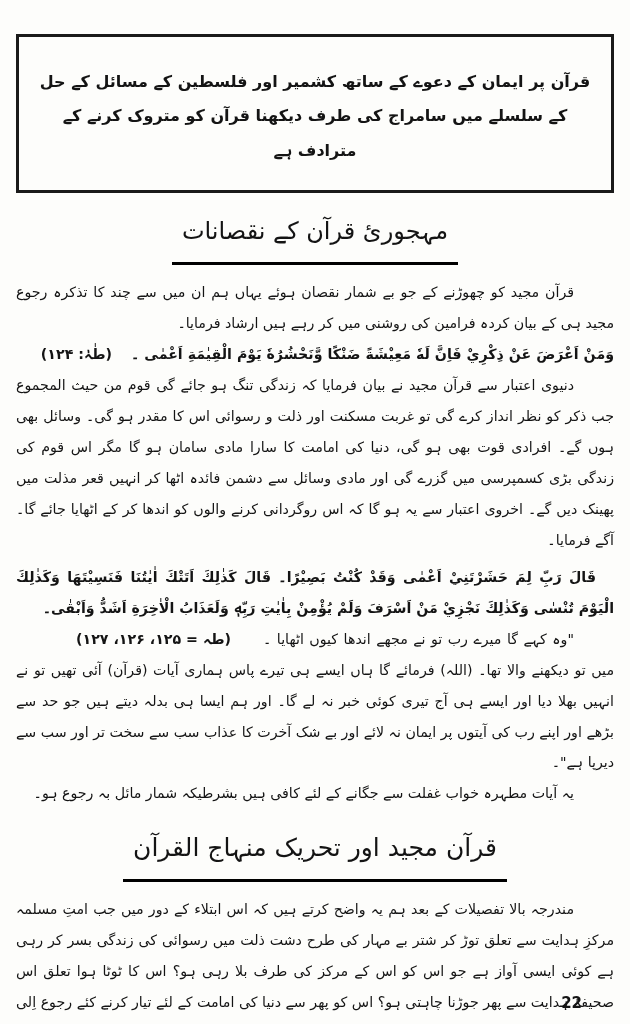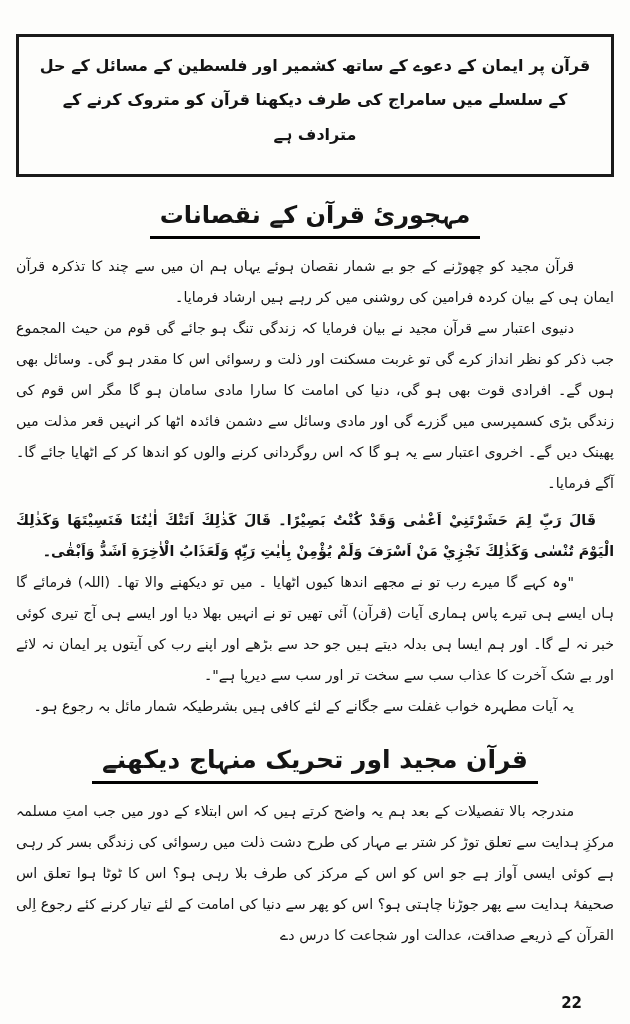--- a/index.html
+++ b/index.html
@@ -15,36 +15,36 @@
     background: #fdfdfb;
     color: #141414;
     direction: rtl;
     font-family: "DejaVu Sans", sans-serif;
     box-sizing: border-box;
     padding: 34px 16px 0 16px;
     overflow: hidden;
   }
   .notice-box {
     border: 3px solid #1a1a1a;
-    padding: 12px 20px 22px 20px;
+    padding: 28px 20px 22px 20px;
     text-align: center;
     font-weight: 700;
     font-size: 16px;
     line-height: 2.15;
   }
   .section-heading {
     text-align: center;
     margin: 24px 0 12px 0;
   }
   .section-heading .heading-text {
     display: inline-block;
     font-size: 24px;
-    font-weight: 700;
+    font-weight: 400;
     border-bottom: 3px solid #000;
-    padding: 0 10px 7px 10px;
+    padding: 0 10px 17px 10px;
     letter-spacing: 0.5px;
   }
   .section-heading.second .heading-text {
     font-size: 25px;
   }
   .body-copy p {
     margin: 0;
     font-size: 14.2px;
     line-height: 2.18;
     text-align: justify;
@@ -89,35 +89,40 @@
 
   <div class="notice-box">
     <span>قرآن پر ایمان کے دعوے کے ساتھ کشمیر اور فلسطین کے مسائل کے حل کے سلسلے میں سامراج کی طرف دیکھنا قرآن کو متروک کرنے کے مترادف ہے</span>
   </div>
 
   <div class="section-heading">
     <span class="heading-text">مہجوریٔ قرآن کے نقصانات</span>
   </div>
 
   <div class="body-copy">
-    <p class="indent">قرآن مجید کو چھوڑنے کے جو بے شمار نقصان ہوئے یہاں ہم ان میں سے چند کا تذکرہ قرآن ایمان ہی کے بیان کردہ فرامین کی روشنی میں کر رہے ہیں ارشاد فرمایا۔</p>
+    <p class="indent">قرآن مجید کو چھوڑنے کے جو بے شمار نقصان ہوئے یہاں ہم ان میں سے چند کا تذکرہ رجوع مجید ہی کے بیان کردہ فرامین کی روشنی میں کر رہے ہیں ارشاد فرمایا۔</p>
 
+    <p class="verse">
+      <span>وَمَنْ اَعْرَضَ عَنْ ذِكْرِيْ فَاِنَّ لَهٗ مَعِيْشَةً ضَنْكًا وَّنَحْشُرُهٗ يَوْمَ الْقِيٰمَةِ اَعْمٰى ۔</span>
+      <span class="ref">(طٰہٰ: ۱۲۴)</span>
+    </p>
 
     <p class="indent">دنیوی اعتبار سے قرآن مجید نے بیان فرمایا کہ زندگی تنگ ہو جائے گی قوم من حیث المجموع جب ذکر کو نظر انداز کرے گی تو غربت مسکنت اور ذلت و رسوائی اس کا مقدر ہو گی۔ وسائل بھی ہوں گے۔ افرادی قوت بھی ہو گی، دنیا کی امامت کا سارا مادی سامان ہو گا مگر اس قوم کی زندگی بڑی کسمپرسی میں گزرے گی اور مادی وسائل سے دشمن فائدہ اٹھا کر انہیں قعر مذلت میں پھینک دیں گے۔ اخروی اعتبار سے یہ ہو گا کہ اس روگردانی کرنے والوں کو اندھا کر کے اٹھایا جائے گا۔ آگے فرمایا۔</p>
 
     <p class="verse long">
       <span>قَالَ رَبِّ لِمَ حَشَرْتَنِيْ اَعْمٰى وَقَدْ كُنْتُ بَصِيْرًا۔ قَالَ كَذٰلِكَ اَتَتْكَ اٰيٰتُنَا فَنَسِيْتَهَا وَكَذٰلِكَ الْيَوْمَ تُنْسٰى وَكَذٰلِكَ نَجْزِيْ مَنْ اَسْرَفَ وَلَمْ يُؤْمِنْ بِاٰيٰتِ رَبِّهٖ وَلَعَذَابُ الْاٰخِرَةِ اَشَدُّ وَاَبْقٰى۔</span>
+      <span class="ref">(طہ = ۱۲۵، ۱۲۶، ۱۲۷)</span>
     </p>
 
     <p class="indent">"وہ کہے گا میرے رب تو نے مجھے اندھا کیوں اٹھایا ۔ میں تو دیکھنے والا تھا۔ (اللہ) فرمائے گا ہاں ایسے ہی تیرے پاس ہماری آیات (قرآن) آئی تھیں تو نے انہیں بھلا دیا اور ایسے ہی آج تیری کوئی خبر نہ لے گا۔ اور ہم ایسا ہی بدلہ دیتے ہیں جو حد سے بڑھے اور اپنے رب کی آیتوں پر ایمان نہ لائے اور بے شک آخرت کا عذاب سب سے سخت تر اور سب سے دیرپا ہے"۔</p>
     <p class="indent">یہ آیات مطہرہ خواب غفلت سے جگانے کے لئے کافی ہیں بشرطیکہ شمار مائل بہ رجوع ہو۔</p>
   </div>
 
   <div class="section-heading second">
-    <span class="heading-text">قرآن مجید اور تحریک منہاج دیکھنے</span>
+    <span class="heading-text">قرآن مجید اور تحریک منہاج القرآن</span>
   </div>
 
   <div class="body-copy">
     <p class="indent">مندرجہ بالا تفصیلات کے بعد ہم یہ واضح کرتے ہیں کہ اس ابتلاء کے دور میں جب امتِ مسلمہ مرکزِ ہدایت سے تعلق توڑ کر شتر بے مہار کی طرح دشت ذلت میں رسوائی کی زندگی بسر کر رہی ہے کوئی ایسی آواز ہے جو اس کو اس کے مرکز کی طرف بلا رہی ہو؟ اس کا ٹوٹا ہوا تعلق اس صحیفۂ ہدایت سے پھر جوڑنا چاہتی ہو؟ اس کو پھر سے دنیا کی امامت کے لئے تیار کرنے کئے رجوع اِلی القرآن کے ذریعے صداقت، عدالت اور شجاعت کا درس دے</p>
   </div>
 
   <div class="page-number">22</div>
 
 </div>
 

